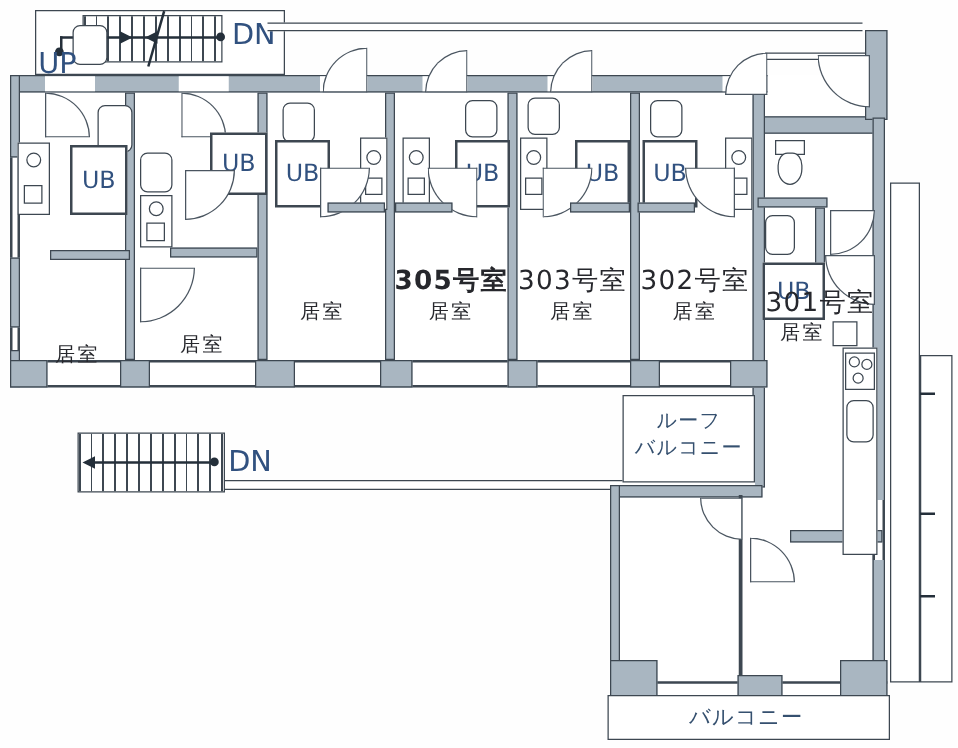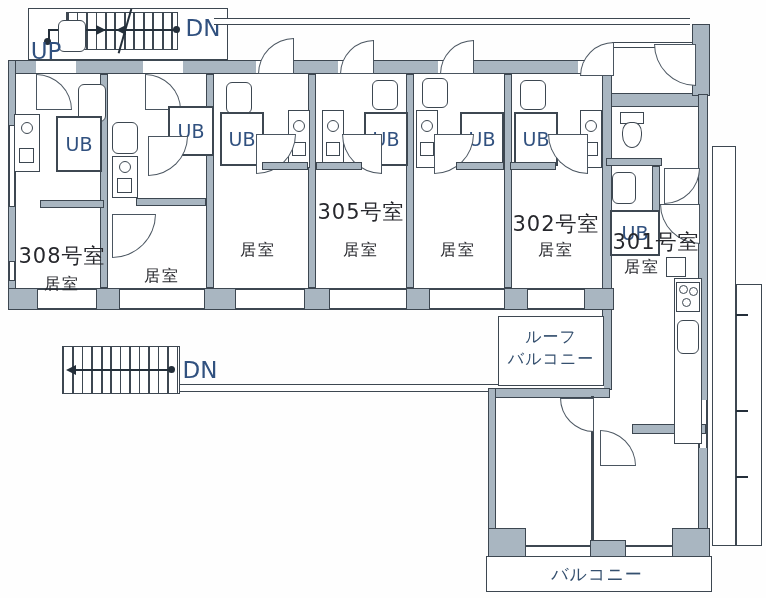--- a/index.html
+++ b/index.html
@@ -130,21 +130,20 @@
   <div class="lbl roof-lbl" style="left:597px;top:574px;font-size:17px;">バルコニー</div>
 
   <div class="door tr" style="left:36px;top:74px;width:36px;height:36px;"></div>
   <div class="round" style="left:78px;top:84px;width:28px;height:38px;"></div>
   <div class="sq" style="left:14px;top:114px;width:26px;height:58px;"></div>
   <div class="circle" style="left:21px;top:122px;width:12px;height:12px;"></div>
   <div class="sq" style="left:19px;top:148px;width:15px;height:15px;"></div>
   <div class="ub" style="left:56px;top:116px;width:46px;height:56px;">UB</div>
   <div class="wall" style="left:40px;top:200px;width:64px;height:8px;"></div>
   <div class="door br" style="left:112px;top:214px;width:44px;height:44px;"></div>
-  <div class="lbl num" style="left:62px;top:256px;">308号室</div>
   <div class="lbl typ" style="left:62px;top:284px;">居室</div>
 
   <div class="door tr" style="left:145px;top:74px;width:36px;height:36px;"></div>
   <div class="round" style="left:112px;top:122px;width:26px;height:32px;"></div>
   <div class="sq" style="left:112px;top:156px;width:26px;height:42px;"></div>
   <div class="circle" style="left:119px;top:161px;width:12px;height:12px;"></div>
   <div class="sq" style="left:117px;top:178px;width:15px;height:15px;"></div>
   <div class="ub" style="left:168px;top:106px;width:46px;height:50px;">UB</div>
   <div class="door br" style="left:148px;top:136px;width:40px;height:40px;"></div>
   <div class="wall" style="left:136px;top:198px;width:70px;height:8px;"></div>
@@ -161,31 +160,32 @@
   <div class="lbl typ" style="left:258px;top:250px;">居室</div>
 
   <div class="door tl" style="left:340px;top:40px;width:34px;height:34px;"></div>
   <div class="round" style="left:372px;top:80px;width:26px;height:30px;"></div>
   <div class="sq" style="left:322px;top:110px;width:22px;height:58px;"></div>
   <div class="circle" style="left:327px;top:120px;width:12px;height:12px;"></div>
   <div class="sq" style="left:326px;top:142px;width:14px;height:14px;"></div>
   <div class="ub" style="left:364px;top:112px;width:44px;height:54px;">UB</div>
   <div class="door bl" style="left:342px;top:134px;width:40px;height:40px;"></div>
   <div class="wall" style="left:316px;top:162px;width:46px;height:8px;"></div>
-  <div class="lbl num" style="left:361px;top:212px;">305号室</div>
+  <div class="lbl num" style="left:361px;top:224px;font-weight:bold;">305号室</div>
   <div class="lbl typ" style="left:361px;top:250px;">居室</div>
 
   <div class="door tl" style="left:440px;top:40px;width:34px;height:34px;"></div>
   <div class="round" style="left:422px;top:78px;width:26px;height:30px;"></div>
   <div class="sq" style="left:416px;top:110px;width:22px;height:58px;"></div>
   <div class="circle" style="left:421px;top:120px;width:12px;height:12px;"></div>
   <div class="sq" style="left:420px;top:142px;width:14px;height:14px;"></div>
   <div class="ub" style="left:460px;top:112px;width:44px;height:54px;">UB</div>
   <div class="door br" style="left:434px;top:134px;width:40px;height:40px;"></div>
   <div class="wall" style="left:456px;top:162px;width:48px;height:8px;"></div>
+  <div class="lbl num" style="left:458px;top:224px;">303号室</div>
   <div class="lbl typ" style="left:458px;top:250px;">居室</div>
 
   <div class="door tl" style="left:580px;top:42px;width:34px;height:34px;"></div>
   <div class="round" style="left:520px;top:80px;width:26px;height:30px;"></div>
   <div class="ub" style="left:514px;top:112px;width:44px;height:54px;">UB</div>
   <div class="sq" style="left:580px;top:110px;width:22px;height:58px;"></div>
   <div class="circle" style="left:585px;top:120px;width:12px;height:12px;"></div>
   <div class="sq" style="left:584px;top:142px;width:14px;height:14px;"></div>
   <div class="door bl" style="left:548px;top:134px;width:40px;height:40px;"></div>
   <div class="wall" style="left:510px;top:162px;width:46px;height:8px;"></div>

